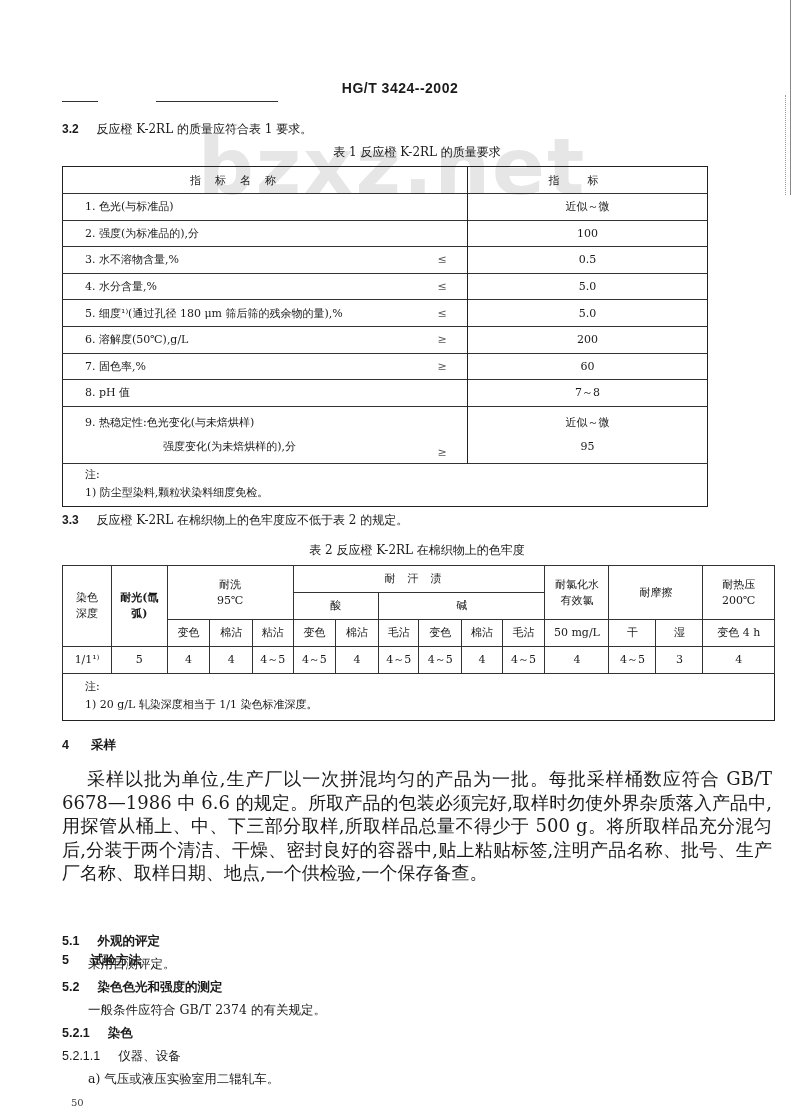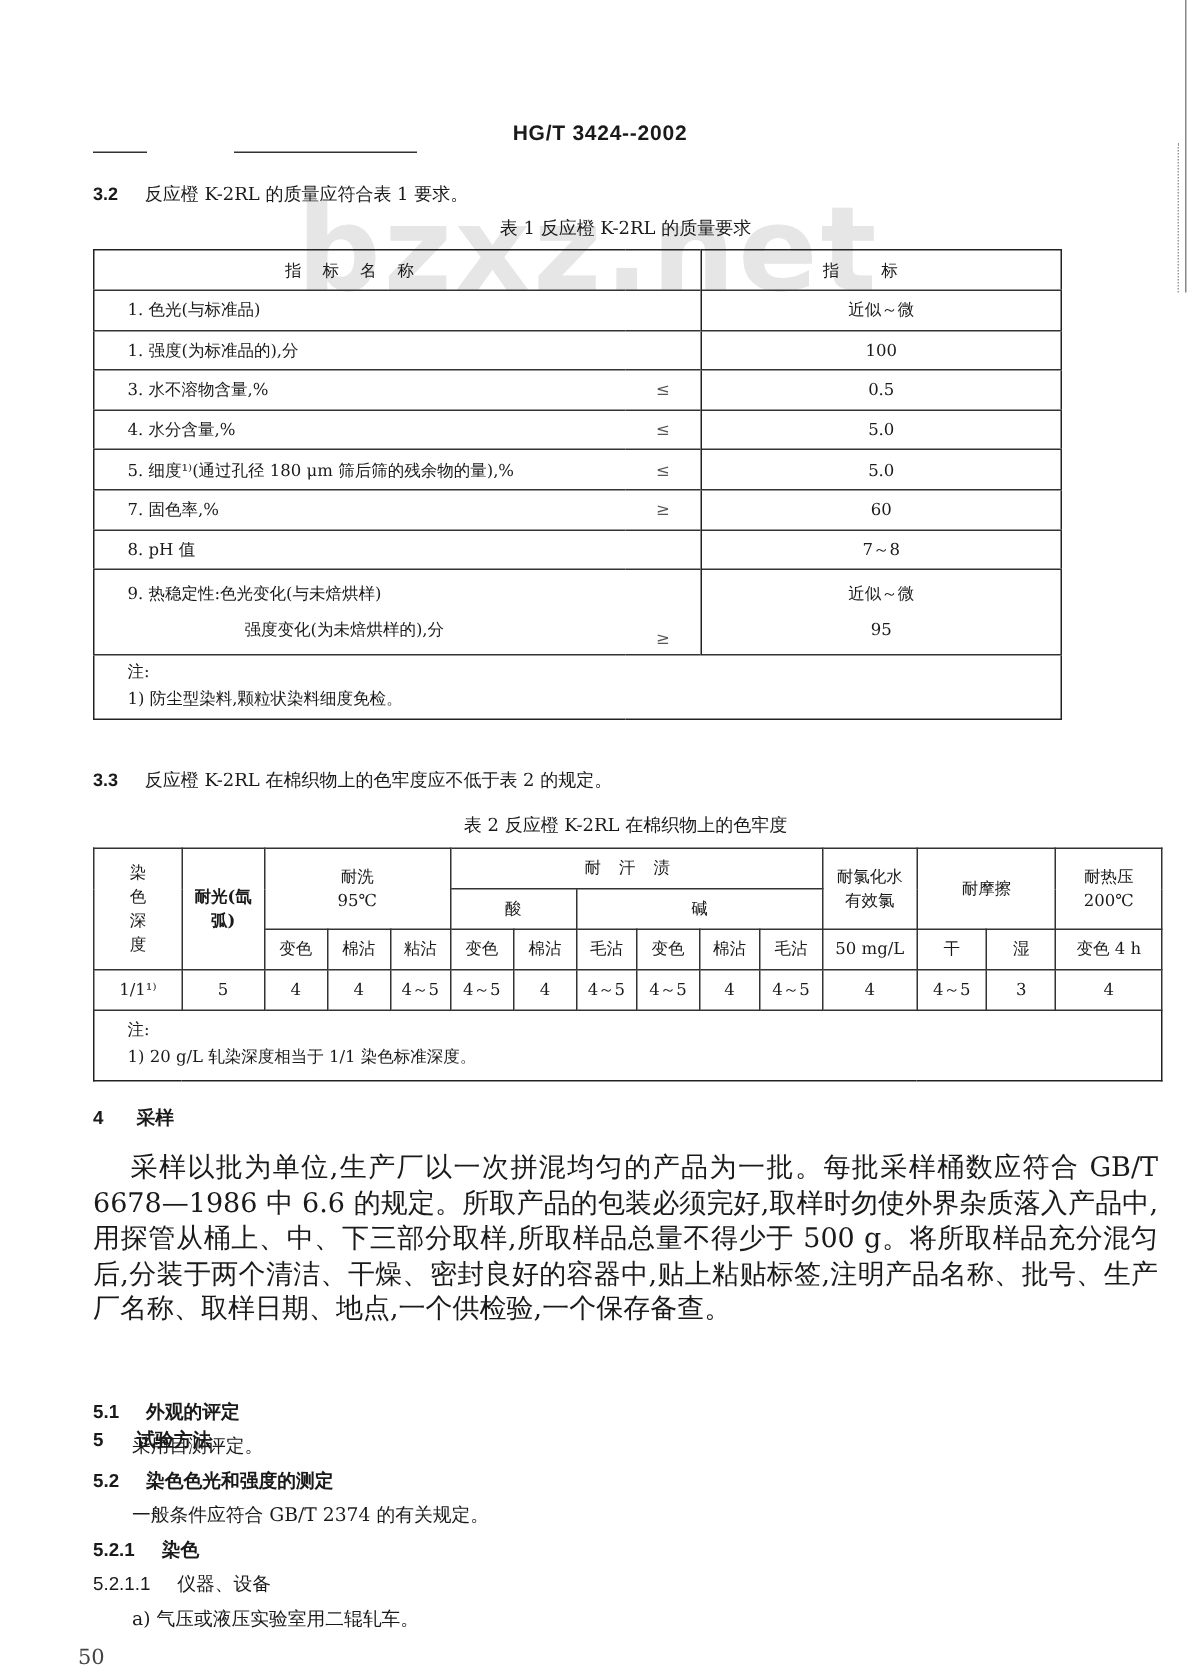--- a/index.html
+++ b/index.html
@@ -48,21 +48,21 @@
     #t2 .r2 td { height: 26px; }
     #t2 .r3 td { height: 26px; margin-top: 25px; }
     #t2 .r4 td { height: 26px; }
     #t2 .note td { height: 42px; text-align: left; padding-left: 22px; line-height: 18px; vertical-align: top; padding-top: 4px; }
 
     .para { left: 62px; width: 710px; font-size: 18px; line-height: 23.5px; z-index: 2; text-align: justify; }
     .indent { text-indent: 25px; }
     .sec { font-size: 12.5px; z-index: 2; }
     .sec .num { font-family: "Liberation Sans", "DejaVu Sans", sans-serif; font-weight: bold; display: inline-block; }
     .sec .ttl { font-weight: bold; }
-    .page-num { left: 52px; top: 1097px; font-size: 14px; color: #444; text-align: right; }
+    .page-num { left: 71px; top: 1097px; font-size: 10px; color: #444; text-align: right; }
   </style>
 </head>
 <body>
 
 <div class="watermark">bzxz.net</div>
 
 <div class="abs right-margin-line"></div>
 <div class="abs right-margin-dots"></div>
 
 <div class="abs header-code">HG/T 3424--2002</div>
@@ -81,38 +81,43 @@
     <td class="c-name">指标名称</td>
     <td class="c-op"></td>
     <td class="c-val" style="letter-spacing:28px;">指标</td>
   </tr>
   <tr>
     <td class="c-name">1. 色光(与标准品)</td>
     <td class="c-op"></td>
     <td class="c-val">近似～微</td>
   </tr>
   <tr>
-    <td class="c-name">1. 强度(为标准品的),分</td>
+    <td class="c-name">2. 强度(为标准品的),分</td>
     <td class="c-op"></td>
     <td class="c-val">100</td>
   </tr>
   <tr>
     <td class="c-name">3. 水不溶物含量,%</td>
     <td class="c-op">≤</td>
     <td class="c-val">0.5</td>
   </tr>
   <tr>
     <td class="c-name">4. 水分含量,%</td>
     <td class="c-op">≤</td>
     <td class="c-val">5.0</td>
   </tr>
   <tr>
     <td class="c-name">5. 细度¹⁾(通过孔径 180 μm 筛后筛的残余物的量),%</td>
     <td class="c-op">≤</td>
     <td class="c-val">5.0</td>
+  </tr>
+  <tr>
+    <td class="c-name">6. 溶解度(50℃),g/L</td>
+    <td class="c-op">≥</td>
+    <td class="c-val">200</td>
   </tr>
   <tr>
     <td class="c-name">7. 固色率,%</td>
     <td class="c-op">≥</td>
     <td class="c-val">60</td>
   </tr>
   <tr>
     <td class="c-name">8. pH 值</td>
     <td class="c-op"></td>
     <td class="c-val">7～8</td>
@@ -156,21 +161,21 @@
       <col style="width:40px">
       <col style="width:38px">
       <col style="width:40px">
     <col style="width:60px">
     <col style="width:44px">
       <col style="width:44px">
     <col style="width:67px">
   </colgroup>
   <tbody>
       <tr class="r1">
-    <td rowspan="3" style="padding:0 22px;"><span>染色深度</span></td>
+    <td rowspan="3" style="padding:0 12px;"><span>染色深度</span></td>
     <td rowspan="3" style="padding:0 4px;font-weight:bold;"><span>耐光(氙弧)</span></td>
     <td colspan="3" rowspan="2" style="border-bottom:1px solid #333;">
       <div>耐洗</div>
       <div>95℃</div>
     </td>
     <td colspan="6" style="letter-spacing:12px;">耐汗渍</td>
     <td rowspan="2">
       <div>耐氯化水</div>
       <div>有效氯</div>
     </td>

